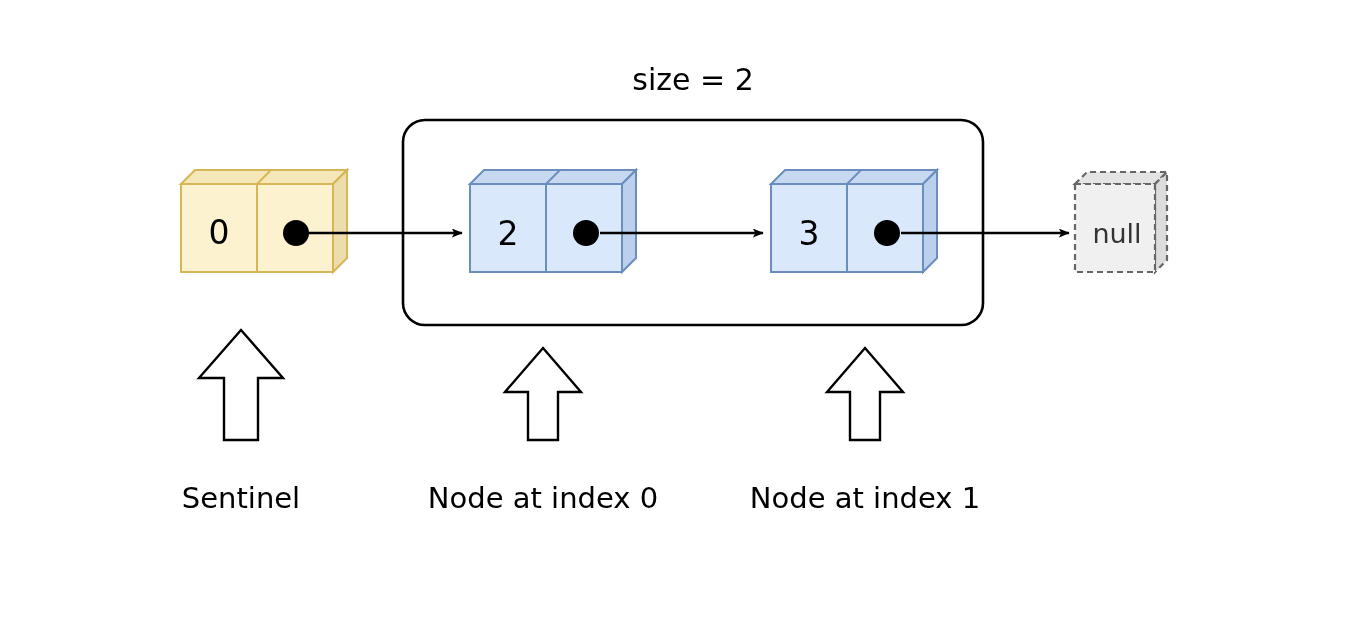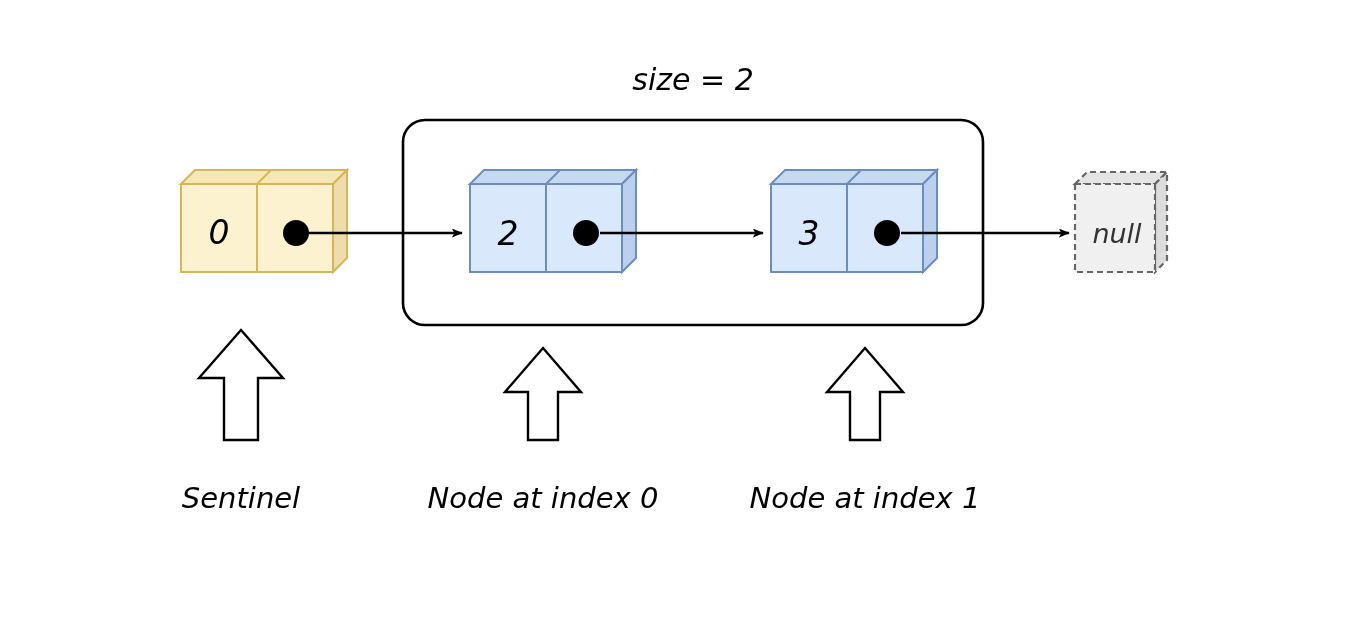--- a/index.html
+++ b/index.html
@@ -11,21 +11,20 @@
     width: 1346px;
     height: 626px;
     overflow: hidden;
     font-family: "DejaVu Sans", sans-serif;
   }
   #canvas {
     position: relative;
     width: 1346px;
     height: 626px;
     background: #ffffff;
-    font-style: italic;
   }
   svg#diagram {
     display: block;
     width: 1346px;
     height: 626px;
   }
   .node-value, .ptr-label, .size-label, .caption-label, .null-label {
     font-family: "DejaVu Sans", sans-serif;
     fill: #000000;
   }

